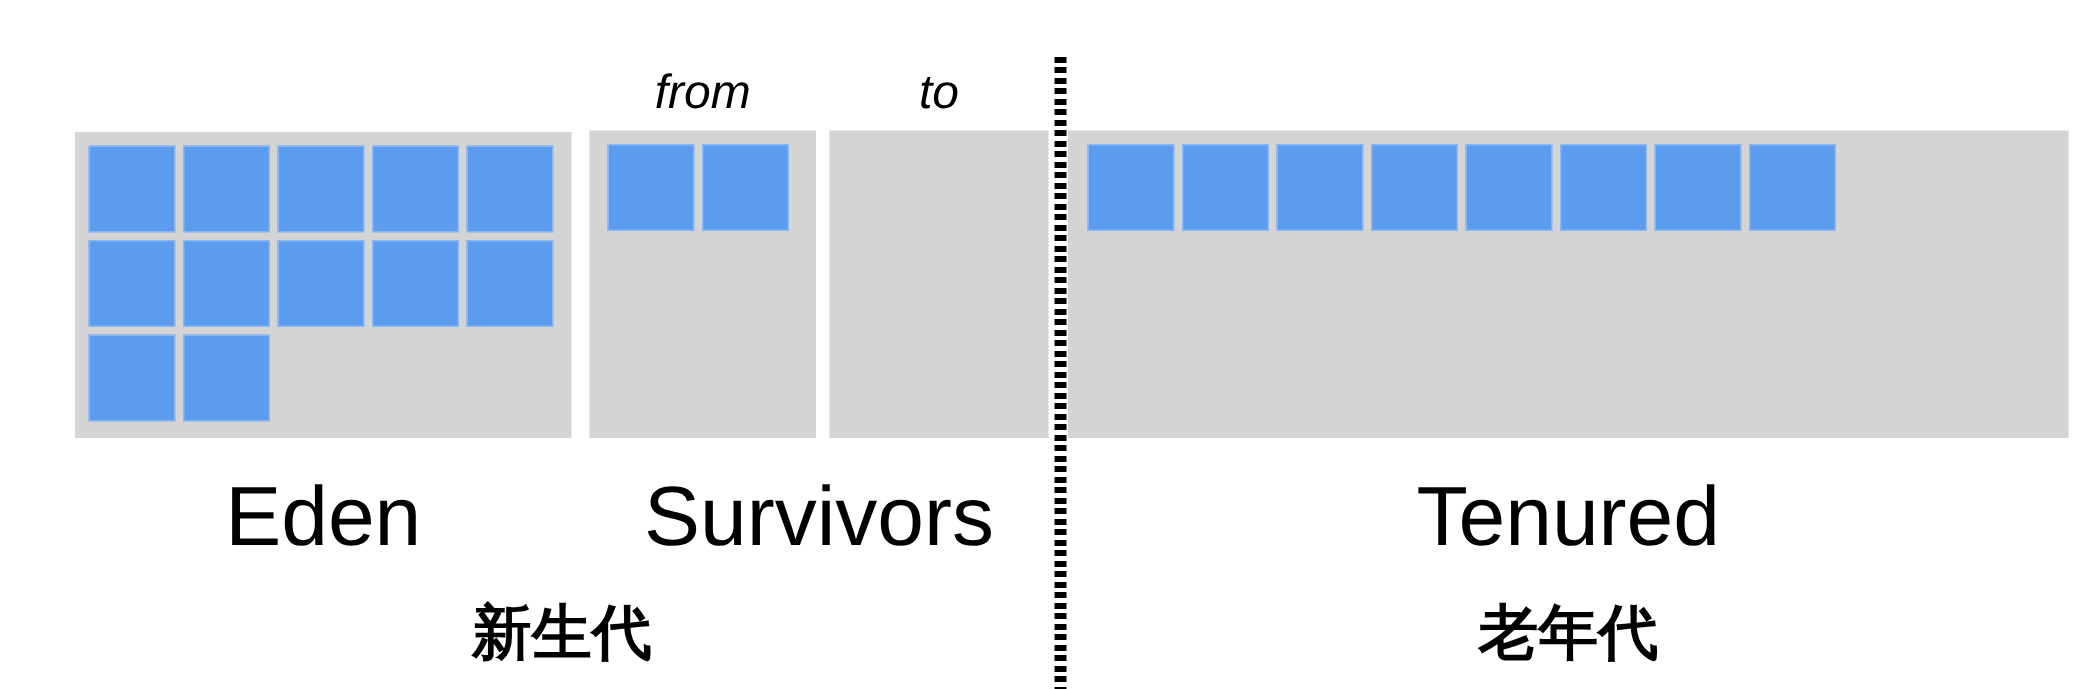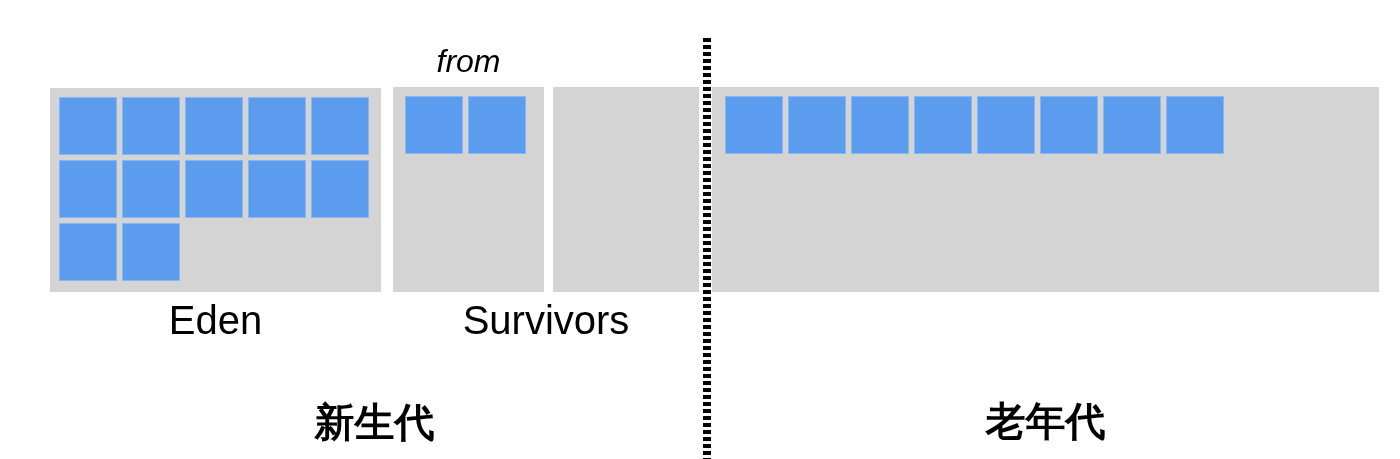--- a/index.html
+++ b/index.html
@@ -57,36 +57,37 @@
   .lbl { position: absolute; text-align: center; line-height: 1; white-space: nowrap; }
 
   .lbl-from, .lbl-to {
     top: 33px;
     font-size: 32px;
     font-style: italic;
   }
   .lbl-from { left: 385px; width: 151px; }
   .lbl-to   { left: 545px; width: 146px; }
 
-  .lbl-region { top: 288px; font-size: 40px; }
+  .lbl-region { top: 304px; font-size: 56px; }
   .lbl-eden      { left: 42px;  width: 331px; }
   .lbl-survivors { left: 385px; width: 306px; text-align: center; }
   .lbl-tenured   { left: 704px; width: 667px; }
 
   .lbl-gen { top: 390px; font-size: 40px; font-weight: 700; }
   .lbl-young-gen { left: 42px;  width: 649px; }
   .lbl-old-gen   { left: 704px; width: 667px; font-family: Liberation Serif, serif; }
 </style>
 </head>
 <body>
 
 <div class="canvas" style="--block: #5c9cef; --region-bg: #d4d4d4; --divider: #000000; --text: #000000; background: rgb(255, 255, 255);">
 
   <div class="lbl lbl-from">from</div>
 
+  <div class="lbl lbl-to">to</div>
 
   <div class="region region-eden">
       <div class="obj-block"></div>
       <div class="obj-block"></div>
       <div class="obj-block"></div>
       <div class="obj-block"></div>
       <div class="obj-block"></div>
       <div class="obj-block"></div>
       <div class="obj-block"></div>
       <div class="obj-block"></div>
@@ -113,18 +114,19 @@
       <div class="obj-block"></div>
       <div class="obj-block"></div>
       <div class="obj-block"></div>
       <div class="obj-block"></div>
     </div>
 
   <div class="lbl lbl-region lbl-eden">Eden</div>
 
   <div class="lbl lbl-region lbl-survivors">Survivors</div>
 
+  <div class="lbl lbl-region lbl-tenured">Tenured</div>
 
   <div class="lbl lbl-gen lbl-young-gen">新生代</div>
 
   <div class="lbl lbl-gen lbl-old-gen">老年代</div>
 
 </div>
 
 </body></html>

